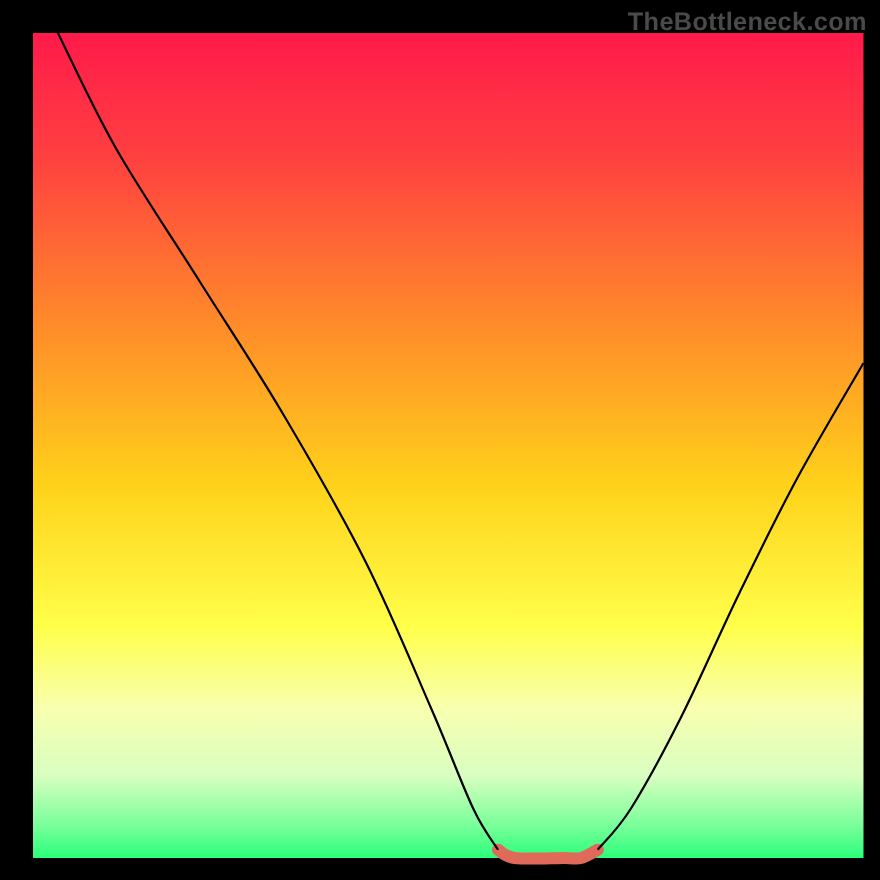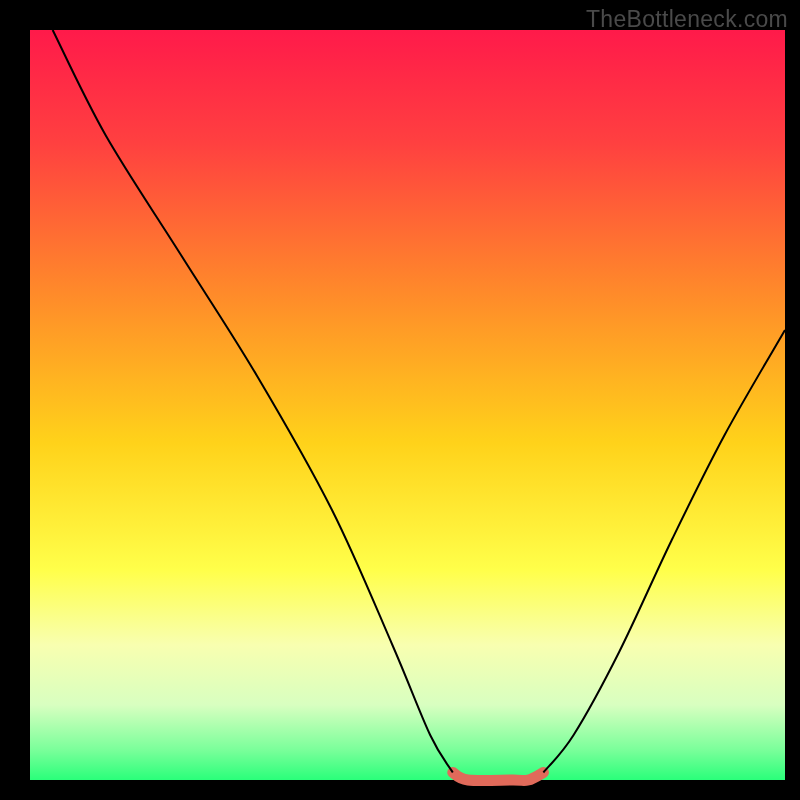--- a/index.html
+++ b/index.html
@@ -16,21 +16,21 @@
     width: 800px;
     height: 800px;
     background: #000;
   }
   .watermark {
     position: absolute;
     top: 6px;
     right: 12px;
     color: #4a4a4a;
     font-size: 23px;
-    font-weight: 400;
+    font-weight: 700;
     letter-spacing: 0.3px;
     z-index: 10;
   }
   svg {
     display: block;
   }
 </style>
 </head>
 <body>
 

